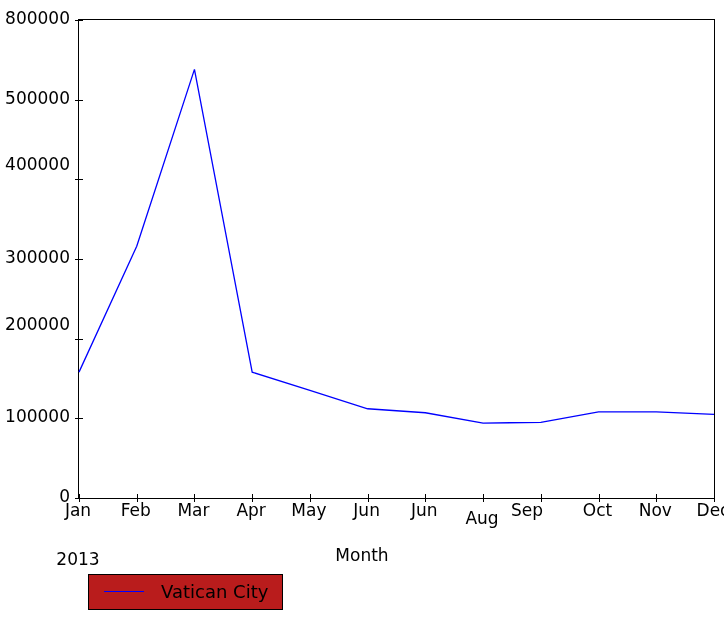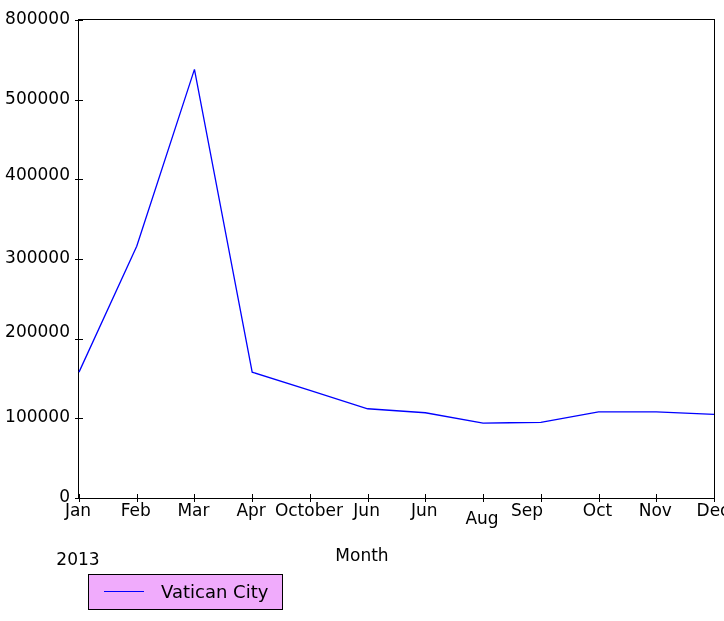--- a/index.html
+++ b/index.html
@@ -107,21 +107,21 @@
     font-size: 17px;
     line-height: 20px;
   }
 
   
   #legend {
     position: absolute;
     left: 88px;
     top: 574px;
     border: 1px solid #000000;
-    background: #f0abfc;
+    background: #b91c1c;
     padding: 6px 14px 7px 12px;
     display: flex;
     align-items: center;
     box-sizing: border-box;
     height: 36px;
   }
   #legend-line-box {
     width: 46px;
     height: 14px;
     position: relative;
@@ -142,23 +142,23 @@
   }
 </style>
 </head>
 <body>
 
 <div id="figure">
 
   <div id="ytick-labels">
       <div class="ytick-label-holder" style="left: 0px; top: 497px; width: 70px;">0</div>
       <div class="ytick-label-holder" style="left: 0px; top: 417.333px; width: 70px;">100000</div>
-      <div class="ytick-label-holder" style="left: 0px; top: 332px; width: 70px;">200000</div>
+      <div class="ytick-label-holder" style="left: 0px; top: 325px; width: 70px;">200000</div>
       <div class="ytick-label-holder" style="left: 0px; top: 258px; width: 70px;">300000</div>
-      <div class="ytick-label-holder" style="left: 0px; top: 175px; width: 70px;">400000</div>
+      <div class="ytick-label-holder" style="left: 0px; top: 165px; width: 70px;">400000</div>
       <div class="ytick-label-holder" style="left: 0px; top: 98.6667px; width: 70px;">500000</div>
       <div class="ytick-label-holder" style="left: 0px; top: 19px; width: 70px;">800000</div>
     </div>
 
   <div id="axes">
     <div id="ytick-marks">
         <div class="ytick-mark" style="top: 478px;"></div>
         <div class="ytick-mark inner" style="top: 478px;"></div>
         <div class="ytick-mark" style="top: 398.333px;"></div>
         <div class="ytick-mark inner" style="top: 398.333px;"></div>
@@ -202,21 +202,21 @@
     <svg id="plot-svg" viewBox="0 0 635 478" preserveAspectRatio="none">
       <polyline id="series-path" fill="none" stroke="#0000ff" stroke-width="1.3" stroke-linejoin="miter" stroke-linecap="butt" points="0.00,352.13 57.73,226.25 115.45,49.39 173.18,352.13 230.91,370.45 288.64,388.77 346.36,392.76 404.09,403.11 461.82,402.32 519.55,391.96 577.27,391.96 635.00,394.35"></polyline>
     </svg>
   </div>
 
   <div id="xtick-labels">
       <div class="xtick-label-holder" style="left: 78px;"><span>Jan</span><span class="xtick-sub">2013</span></div>
       <div class="xtick-label-holder" style="left: 135.727px;"><span>Feb</span></div>
       <div class="xtick-label-holder" style="left: 193.455px;"><span>Mar</span></div>
       <div class="xtick-label-holder" style="left: 251.182px;"><span>Apr</span></div>
-      <div class="xtick-label-holder" style="left: 308.909px;"><span>October</span></div>
+      <div class="xtick-label-holder" style="left: 308.909px;"><span>May</span></div>
       <div class="xtick-label-holder" style="left: 366.636px;"><span>Jun</span></div>
       <div class="xtick-label-holder" style="left: 424.364px;"><span>Jun</span></div>
       <div class="xtick-label-holder" style="left: 482.091px; margin-top: 8px;"><span>Aug</span></div>
       <div class="xtick-label-holder" style="left: 527px;"><span>Sep</span></div>
       <div class="xtick-label-holder" style="left: 597.545px;"><span>Oct</span></div>
       <div class="xtick-label-holder" style="left: 655.273px;"><span>Nov</span></div>
       <div class="xtick-label-holder" style="left: 713px;"><span>Dec</span></div>
     </div>
 
   <div id="xlabel">Month</div>

